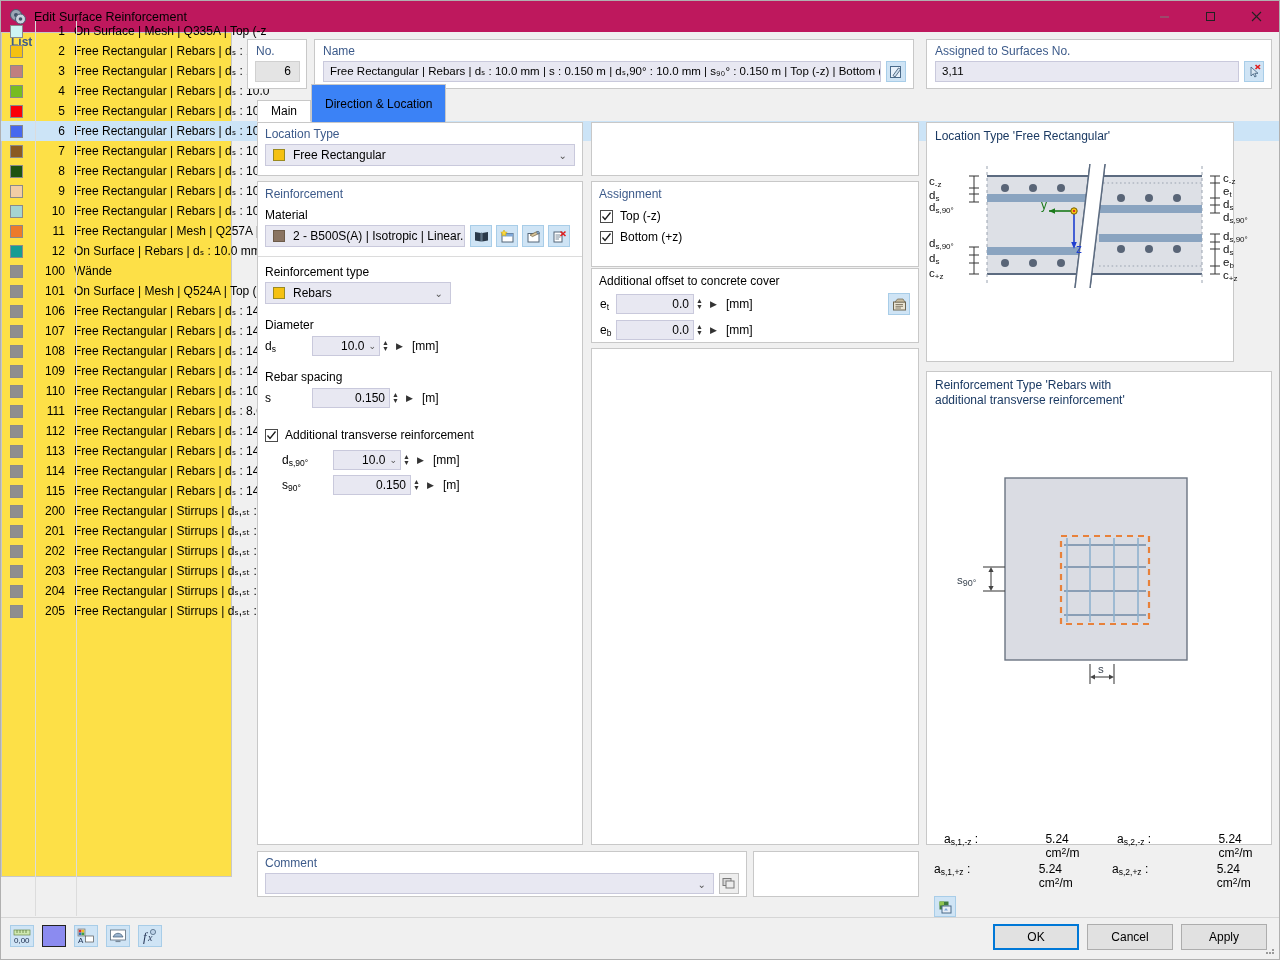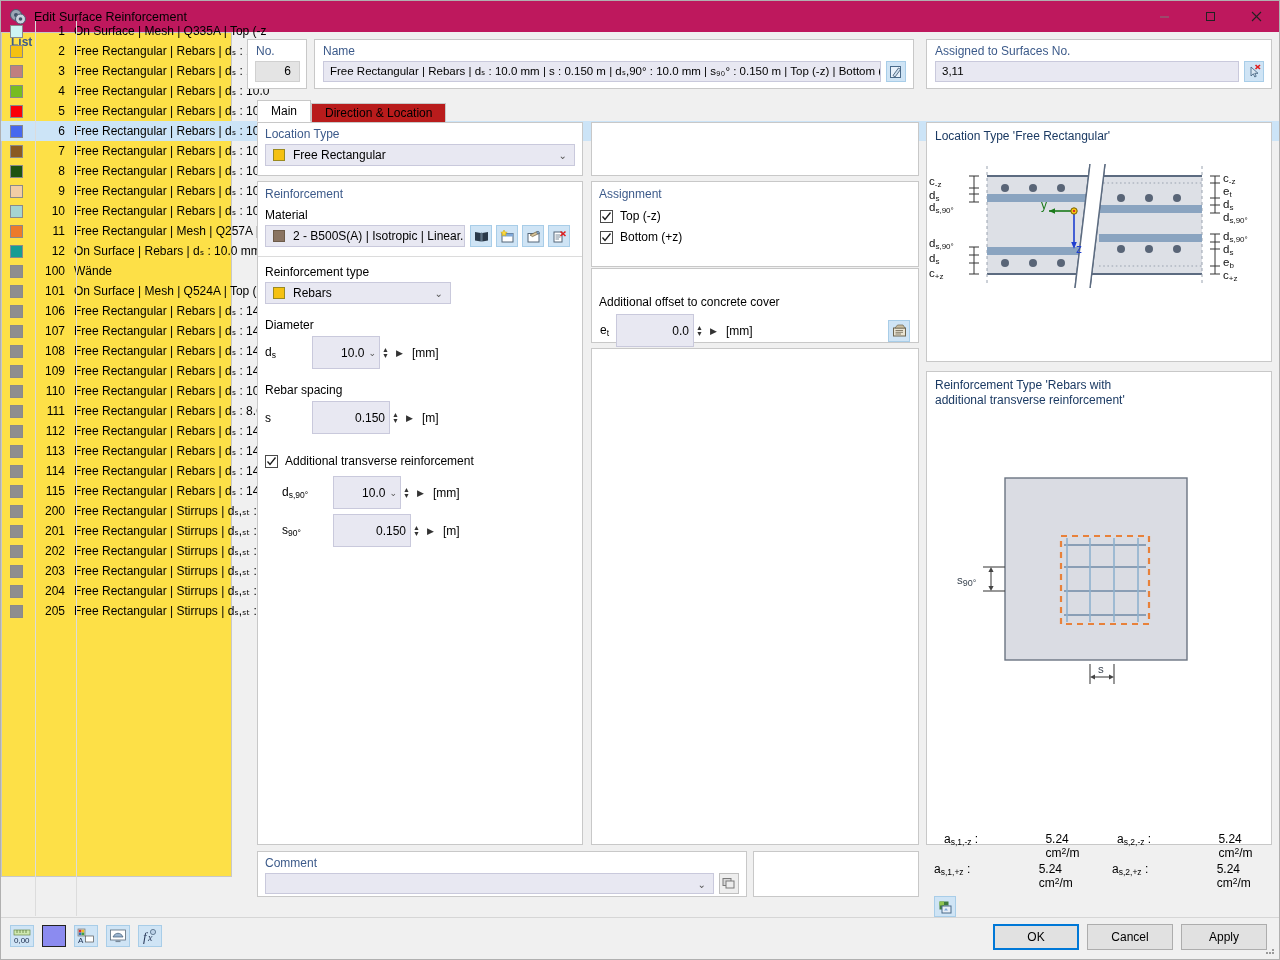--- a/index.html
+++ b/index.html
@@ -45,43 +45,43 @@
   #no-panel{left:246px;top:38px;width:60px;height:50px;}
   #name-panel{left:313px;top:38px;width:600px;height:50px;}
   #assigned-panel{left:925px;top:38px;width:346px;height:50px;}
   .pnl-label{padding:4px 0 0 8px;color:#3c5a8a;font-size:12px;}
   .ro-field{background:#e4e4e4;border:1px solid #d0d0d0;box-sizing:border-box;height:21px;line-height:19px;text-align:right;padding-right:8px;font-size:12px;}
   .edit-field{background:#e8e8f2;border:1px solid #c9c9dc;box-sizing:border-box;height:21px;line-height:19px;padding-left:6px;font-size:11.5px;overflow:hidden;white-space:nowrap;}
   .mini-btn{width:20px;height:21px;background:#cfe4f5;border:1px solid #a8cde8;box-sizing:border-box;display:flex;align-items:center;justify-content:center;}
 
   
   .tabs{position:absolute;left:256px;top:99px;display:flex;align-items:flex-end;height:22px;}
-  .tab{height:19px;padding:0 13px;display:flex;align-items:center;font-size:12px;background:#b91c1c;border:1px solid #c8c8c8;border-bottom:none;box-sizing:border-box;color:#000;}
+  .tab{height:38px;padding:0 13px;display:flex;align-items:center;font-size:12px;background:#3b82f6;border:1px solid #c8c8c8;border-bottom:none;box-sizing:border-box;color:#000;}
   .tab.active{background:#fff;height:22px;border-bottom:1px solid #fff;position:relative;z-index:3;}
 
   
   #loc-panel{left:256px;top:121px;width:326px;height:54px;}
   #reinf-panel{left:256px;top:180px;width:326px;height:664px;}
   #assign-empty{left:590px;top:121px;width:328px;height:54px;}
   #assign-panel{left:590px;top:180px;width:328px;height:86px;}
   #offset-panel{left:590px;top:267px;width:328px;height:75px;}
   #blank-panel{left:590px;top:347px;width:328px;height:497px;}
-  #prev-top{left:925px;top:121px;width:346px;height:240px;}
+  #prev-top{left:925px;top:121px;width:308px;height:240px;}
   #prev-bottom{left:925px;top:370px;width:346px;height:474px;}
   #comment-panel{left:256px;top:850px;width:490px;height:46px;}
   #comment-side{left:752px;top:850px;width:166px;height:46px;}
 
   .section-head{color:#3c5a8a;font-size:12px;}
   .combo{background:#e8e8f2;border:1px solid #c9c9dc;box-sizing:border-box;height:22px;display:flex;align-items:center;position:relative;}
   .combo .csw{width:12px;height:12px;margin-left:7px;border:1px solid #9a8a20;box-sizing:border-box;flex:none;}
   .combo .csw.mat{border-color:#6d5b49;}
   .combo .ctxt{margin-left:8px;font-size:12px;white-space:nowrap;overflow:hidden;}
   .chev{position:absolute;right:7px;top:50%;transform:translateY(-50%);color:#555;font-size:10px;}
 
-  .numbox{background:#e8e8f2;border:1px solid #c9c9dc;box-sizing:border-box;height:33px;display:flex;align-items:center;justify-content:flex-end;font-size:12px;}
+  .numbox{background:#e8e8f2;border:1px solid #c9c9dc;box-sizing:border-box;height:20px;display:flex;align-items:center;justify-content:flex-end;font-size:12px;}
   .numbox .nv{padding-right:4px;}
   .spin{width:11px;display:flex;flex-direction:column;align-items:center;justify-content:center;margin-right:2px;color:#333;}
   .spin i{font-style:normal;font-size:7px;line-height:6px;}
   .play{width:13px;text-align:center;color:#333;font-size:9px;}
   .unit{font-size:12px;margin-left:6px;}
   .sub{font-size:8.5px;vertical-align:-2px;}
   .sup{font-size:8.5px;vertical-align:3px;}
 
   .cbx{width:13px;height:13px;border:1px solid #4a4a4a;box-sizing:border-box;background:#fff;display:inline-flex;align-items:center;justify-content:center;flex:none;}
   .cbx svg{display:block;}
@@ -529,21 +529,21 @@
       <span class="cbx">
         <svg width="11" height="11" viewBox="0 0 11 11">
             <path d="M1.5 5.5 L4 8.5 L9.5 1.5" fill="none" stroke="#1a1a1a" stroke-width="1.3"></path>
           </svg>
       </span>
       <span class="lbl" style="margin-left:7px;">Bottom (+z)</span>
     </div>
   </div>
 
   <div class="panel" id="offset-panel">
-    <div class="lbl" style="padding:5px 16px 0 7px;margin-top:21px;">Additional offset to concrete cover</div>
+    <div class="lbl" style="padding:5px 16px 0 7px;">Additional offset to concrete cover</div>
     <div class="row" style="margin:5px 0 0 8px;">
       <span class="lbl" style="width:16px;">e<span class="sub">t</span></span>
       <div class="numbox" style="width:78px;">
         <span class="nv">0.0</span>
       </div>
       <span class="spin">
           <i>▲</i>
           <i>▼</i>
         </span>
       <span class="play">▶</span>

